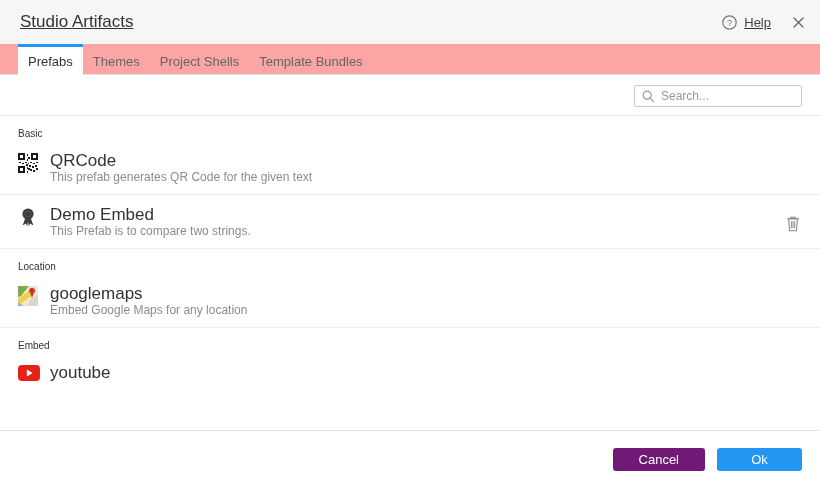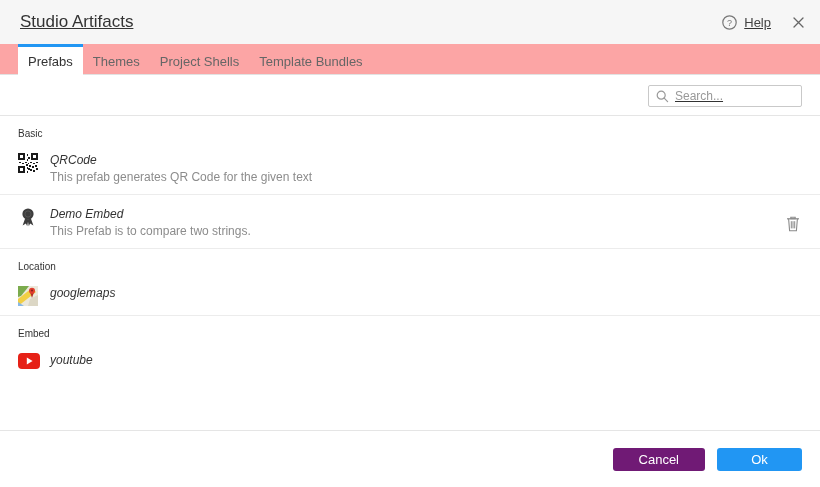--- a/index.html
+++ b/index.html
@@ -15,32 +15,32 @@
   .help-btn { display:flex; align-items:center; gap:7px; cursor:pointer; font-size:13px; color:#444; }
   .close-btn { cursor:pointer; display:flex; align-items:center; }
 
   
   .tabbar { height:31px; flex:0 0 31px; background:#fca5a5; border-bottom:1px solid #e2e2e2; display:flex; padding-left:18px; }
   .tab { font-size:13px; color:#666; padding:0 10px; display:flex; align-items:center; cursor:pointer; border-top:3px solid transparent; margin-bottom:-1px; }
   .tab.active { background:#fff; color:#333; border-top:3px solid #2196f3; }
 
   
   .toolbar { padding:10px 18px 8px; border-bottom:1px solid #e5e5e5; display:flex; justify-content:flex-end; }
-  .searchbox { width:154px; height:22px; border:1px solid #c9c9c9; border-radius:2px; display:flex; align-items:center; padding:0 7px; gap:6px; background:#fff;text-decoration:underline; }
+  .searchbox { width:168px; height:22px; border:1px solid #c9c9c9; border-radius:2px; display:flex; align-items:center; padding:0 7px; gap:6px; background:#fff; }
   .searchbox input { border:none; outline:none; flex:1; font-size:12px; font-family:"Liberation Sans", sans-serif; color:#555; min-width:0; }
   .searchbox input::placeholder { color:#999; }
 
   
   .content { flex:1 1 auto; overflow:hidden; padding:0; }
   .section-title { font-size:10px; color:#333; margin:10px 18px 0; line-height:15px; }
   .item { display:flex; align-items:flex-start; padding:12px 18px 9px; border-bottom:1px solid #ececec; }
   .item.no-border { border-bottom:none; }
   .item .prefab-icon { width:22px; flex:0 0 22px; margin-right:10px; display:flex; justify-content:flex-start; }
   .item-texts { flex:1; min-width:0; }
-  .item-title { font-size:12px; color:#333; line-height:15px; margin-bottom:2px;font-style:italic; }
+  .item-title { font-size:17px; color:#333; line-height:15px; margin-bottom:2px; }
   .item-desc { font-size:12px; color:#8c8c8c; line-height:15px; }
   .delete-btn { margin-left:auto; align-self:center; cursor:pointer; padding:2px; }
 
   
   .footer { flex:0 0 57px; border-top:1px solid #e5e5e5; display:flex; justify-content:flex-end; align-items:flex-start; gap:12px; padding:17px 18px 0; }
   .btn { border:none; height:23px; min-width:85px; padding:0 26px; font-size:13px; color:#fff; border-radius:3px; cursor:pointer; font-family:"Liberation Sans", sans-serif; }
   .btn.cancel { background:#701a75; }
   .btn.ok { background:#2196f3; }
 
   svg { display:block; }
@@ -170,20 +170,21 @@
           <path d="M0 13 L14 2 L18 6 L4 17 L0 20 Z" fill="#f2cf45"></path>
           <path d="M0 16 L6 20 L0 20 Z" fill="#89b9e6"></path>
           <path d="M12 13 L20 9 L20 20 L10 20 Z" fill="#dcd7c5"></path>
           <path d="M14 12 L11.8 5.5 L16.2 5.5 Z" fill="#b03127"></path>
           <circle cx="14" cy="4.8" r="3" fill="#e23d2e"></circle>
           <circle cx="14" cy="4.6" r="1" fill="#7e1f18"></circle>
         </svg>
       </span>
       <div class="item-texts">
         <div class="item-title">googlemaps</div>
+        <div class="item-desc">Embed Google Maps for any location</div>
       </div>
     </div>
 
     <div class="section-title">Embed</div>
 
     <div class="item no-border">
       <span class="prefab-icon">
         <svg width="22" height="16" viewBox="0 0 22 16">
           <rect width="22" height="16" rx="4" fill="#e62117"></rect>
           <path d="M8.8 4.6 L8.8 11.4 L14.6 8 Z" fill="#fff"></path>

